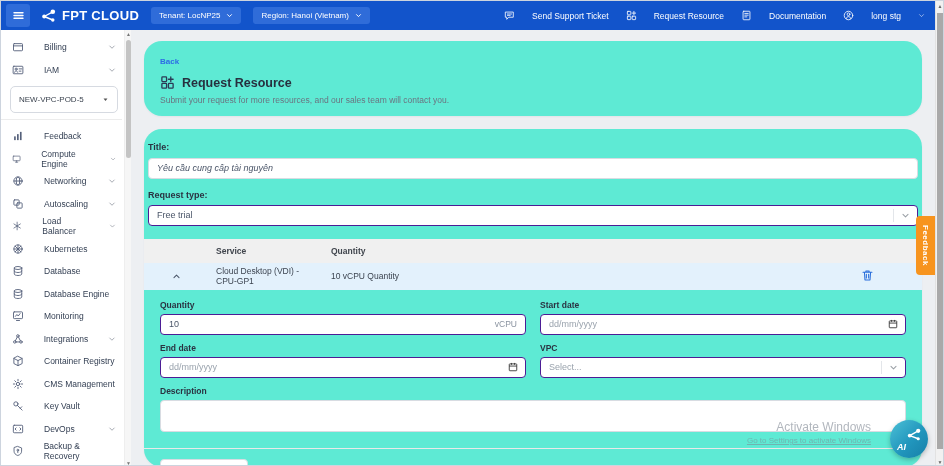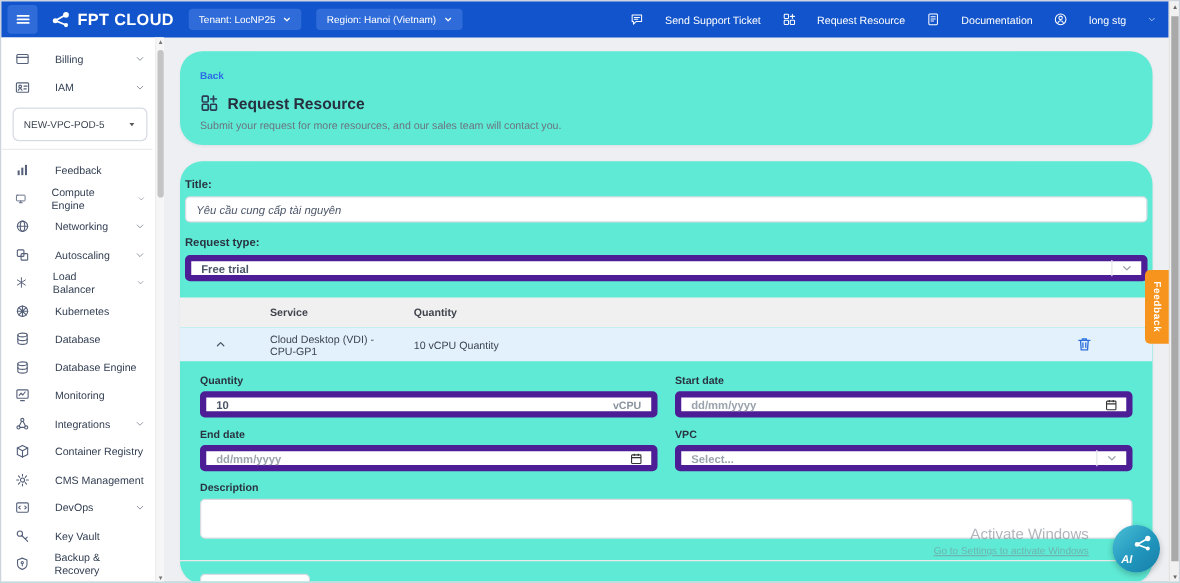--- a/index.html
+++ b/index.html
@@ -71,22 +71,22 @@
   .page-subtitle { font-size:8.5px; color:#6b7480; margin-top:5px; }
 
   .card-form { margin-top:13px; padding-top:13px; height:338px; overflow:hidden; }
   .fblock { padding:0 4px; }
   .flabel { font-size:9px; font-weight:700; color:#2a3342; margin-bottom:5px; }
   .tinput {
     width:100%; height:21px; border:1px solid #d8dce2; border-radius:4px;
     font-family:inherit; font-size:9px; color:#4a5568; padding:0 8px; outline:none; background:#fff;font-style:italic;
   }
   .select-box {
-    height:21px; border:5px solid #4c1d95; border-radius:4px; display:flex; align-items:center;
-    padding:0 0 0 8px; font-size:9px; color:#4a5568; cursor:pointer; background:#fff;font-weight:bold;
+    height:21px; border:1px solid #4c1d95; border-radius:4px; display:flex; align-items:center;
+    padding:0 0 0 8px; font-size:9px; color:#4a5568; cursor:pointer; background:#fff;
   }
   .select-box .sel-end { margin-left:auto; display:flex; align-items:center; height:100%; }
   .sel-div { width:1px; height:13px; background:#e3e6ea; }
   .sel-chev { width:9px; height:9px; color:#9aa0a6; margin:0 7px; }
   .placeholder { color:#9aa3ad; }
   .mt { margin-top:11px; }
 
   
   .svc-table { margin-top:13px; }
   .svc-grid { display:grid; grid-template-columns:65px 115px 1fr 110px; align-items:center; }
@@ -355,35 +355,35 @@
         <div class="sb-item">
     <svg viewBox="0 0 16 16" class="sb-ico" fill="none" stroke="currentColor" stroke-width="1.2" stroke-linecap="round" stroke-linejoin="round">
             <circle cx="8" cy="8" r="2.2"></circle>
             <path d="M8 1.8v2M8 12.2v2M1.8 8h2M12.2 8h2M3.7 3.7l1.4 1.4M10.9 10.9l1.4 1.4M12.3 3.7l-1.4 1.4M5.1 10.9l-1.4 1.4"></path>
           </svg>
     <span class="sb-label">CMS Management</span>
 
   </div>
         <div class="sb-item">
     <svg viewBox="0 0 16 16" class="sb-ico" fill="none" stroke="currentColor" stroke-width="1.2" stroke-linecap="round" stroke-linejoin="round">
+            <circle cx="5.2" cy="5.2" r="2.8"></circle>
+            <path d="M7.2 7.2l6.3 6.3M11 11l2-2"></path>
+          </svg>
+    <span class="sb-label">Key Vault</span>
+
+  </div>
+        <div class="sb-item">
+    <svg viewBox="0 0 16 16" class="sb-ico" fill="none" stroke="currentColor" stroke-width="1.2" stroke-linecap="round" stroke-linejoin="round">
             <rect x="1.8" y="3" width="12.4" height="10" rx="1.2"></rect>
             <path d="M5.5 6.5L4 8l1.5 1.5M10.5 6.5L12 8l-1.5 1.5"></path>
           </svg>
     <span class="sb-label">DevOps</span>
     <svg viewBox="0 0 16 16" class="sb-chev" fill="none" stroke="currentColor" stroke-width="1.2" stroke-linecap="round" stroke-linejoin="round">
             <path d="M3.5 6l4.5 4.5L12.5 6"></path>
           </svg>
-  </div>
-        <div class="sb-item">
-    <svg viewBox="0 0 16 16" class="sb-ico" fill="none" stroke="currentColor" stroke-width="1.2" stroke-linecap="round" stroke-linejoin="round">
-            <circle cx="5.2" cy="5.2" r="2.8"></circle>
-            <path d="M7.2 7.2l6.3 6.3M11 11l2-2"></path>
-          </svg>
-    <span class="sb-label">Key Vault</span>
-
   </div>
         <div class="sb-item">
     <svg viewBox="0 0 16 16" class="sb-ico" fill="none" stroke="currentColor" stroke-width="1.2" stroke-linecap="round" stroke-linejoin="round">
             <path d="M8 1.8l5.2 2v4.4c0 3-2 5-5.2 6-3.2-1-5.2-3-5.2-6V3.8z"></path>
             <circle cx="8" cy="6.8" r="1.2"></circle>
             <path d="M8 8v2.3"></path>
           </svg>
     <span class="sb-label">Backup &amp; Recovery</span>
 
   </div>

